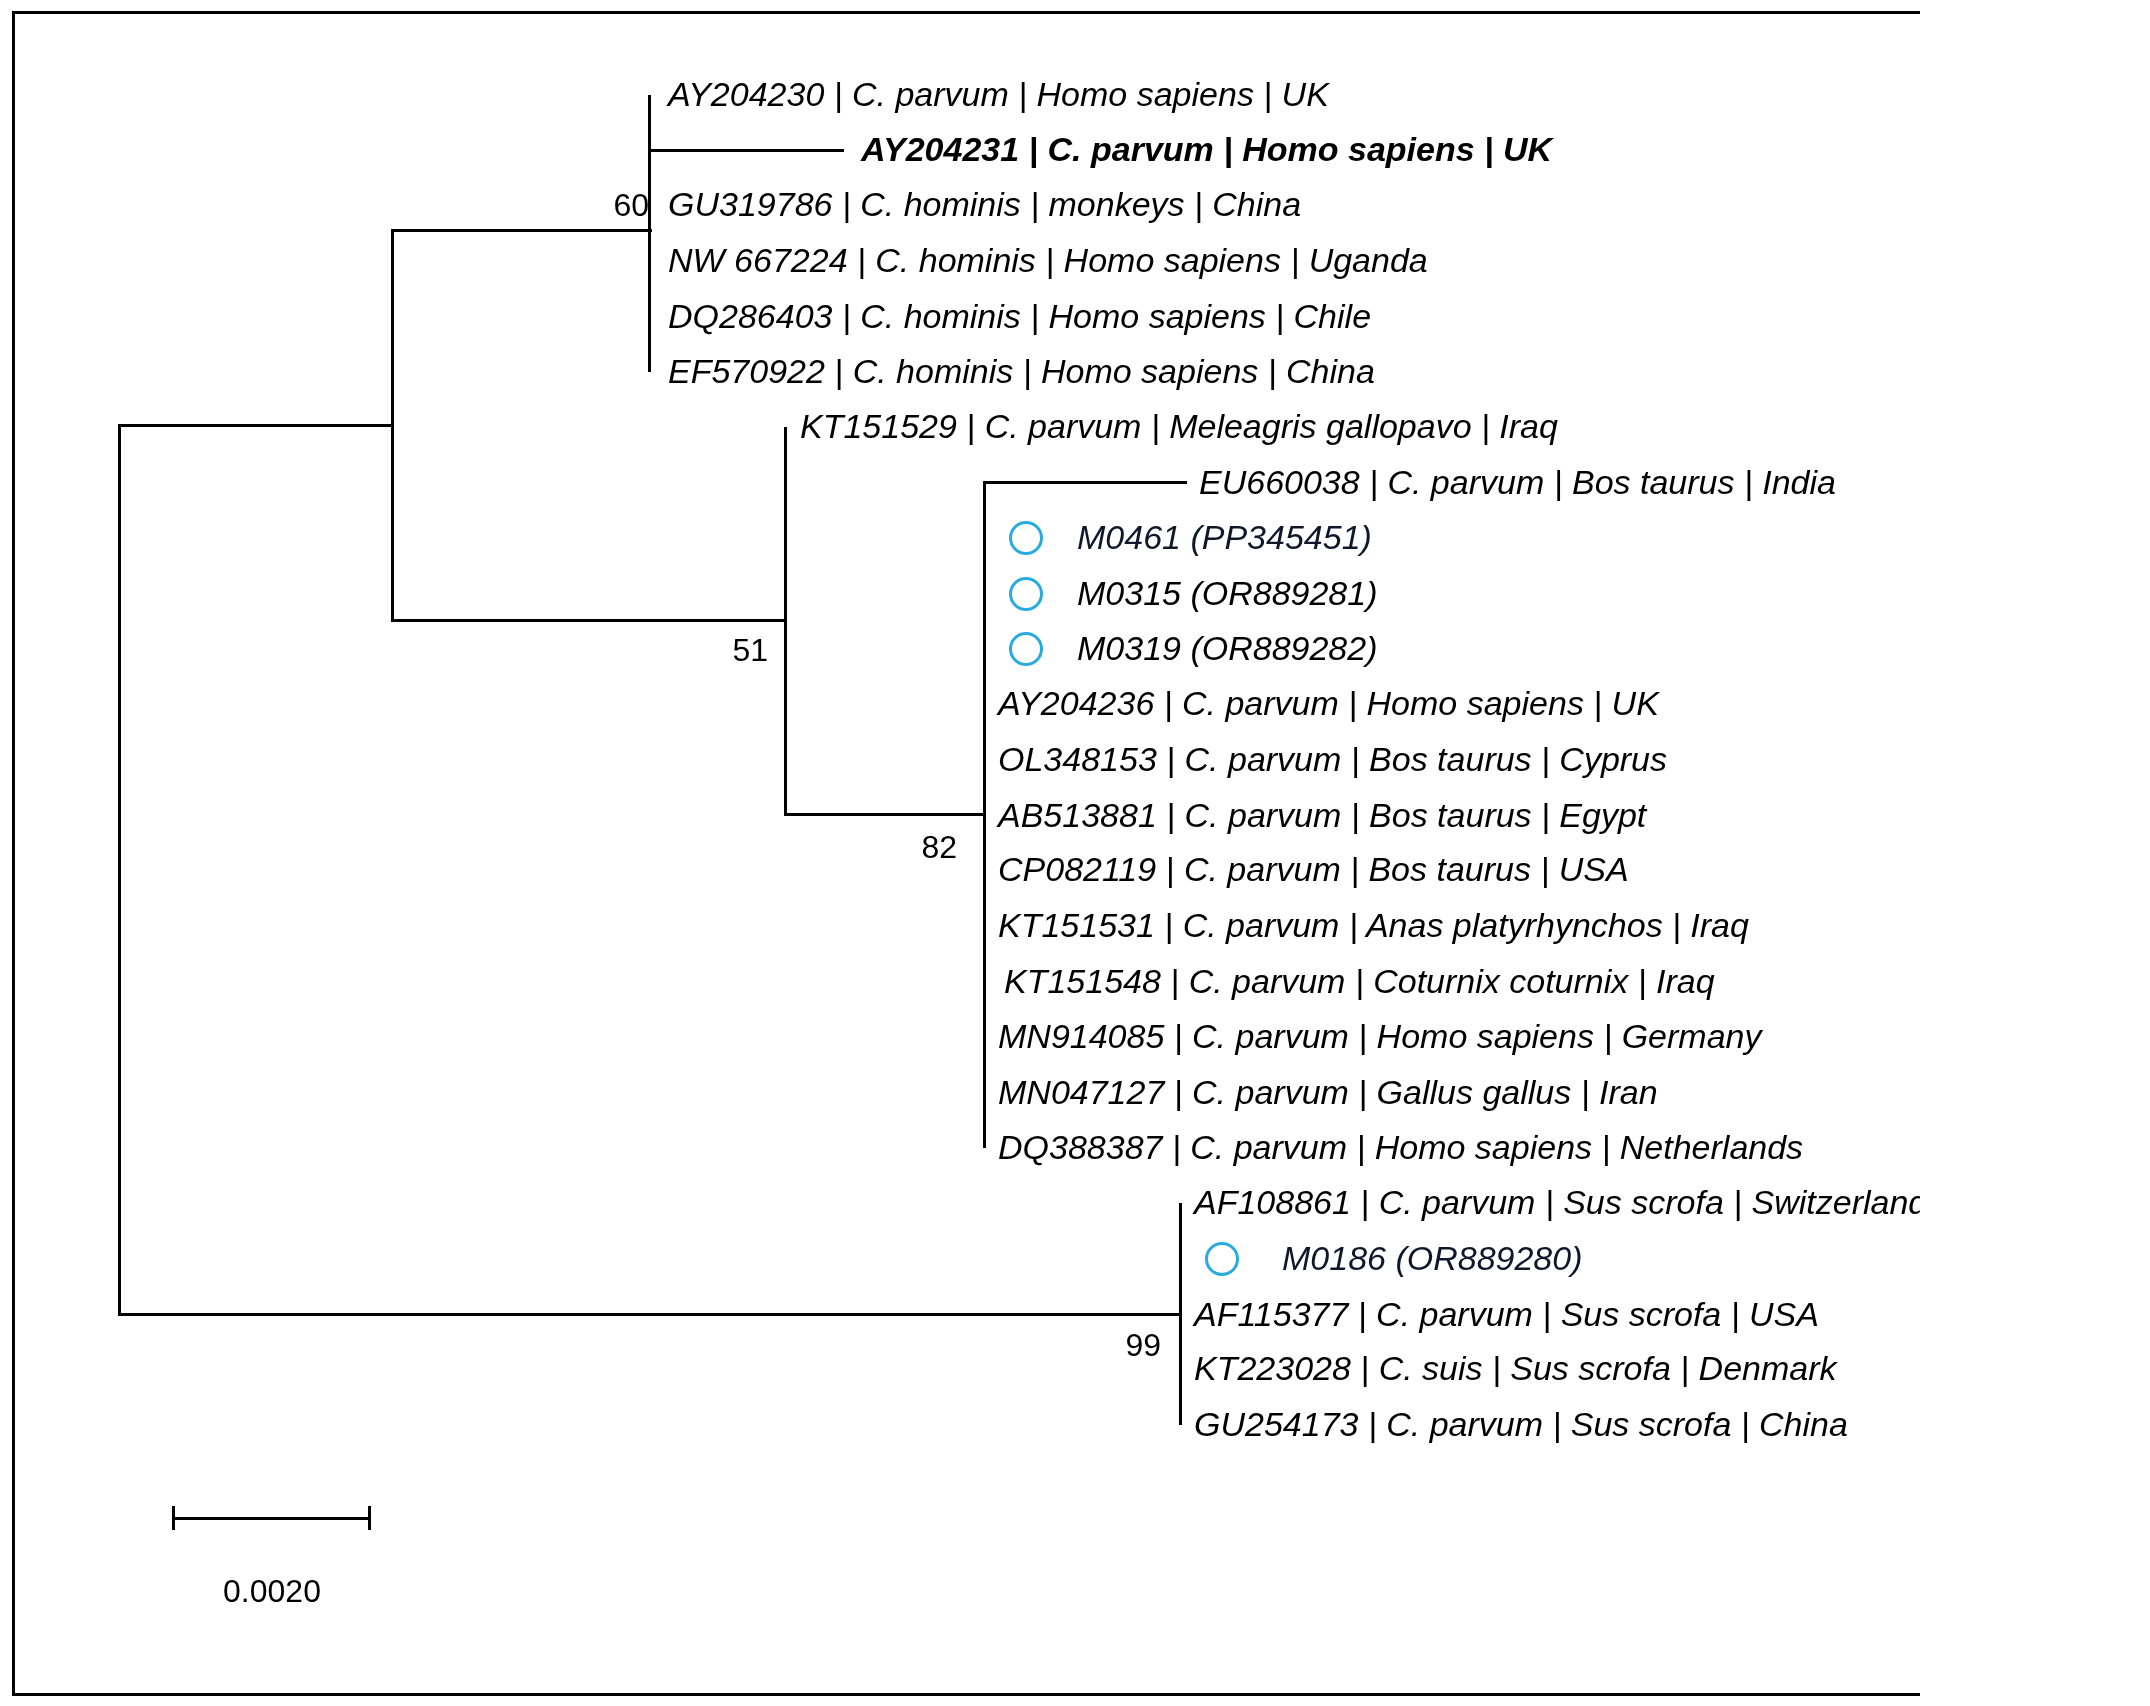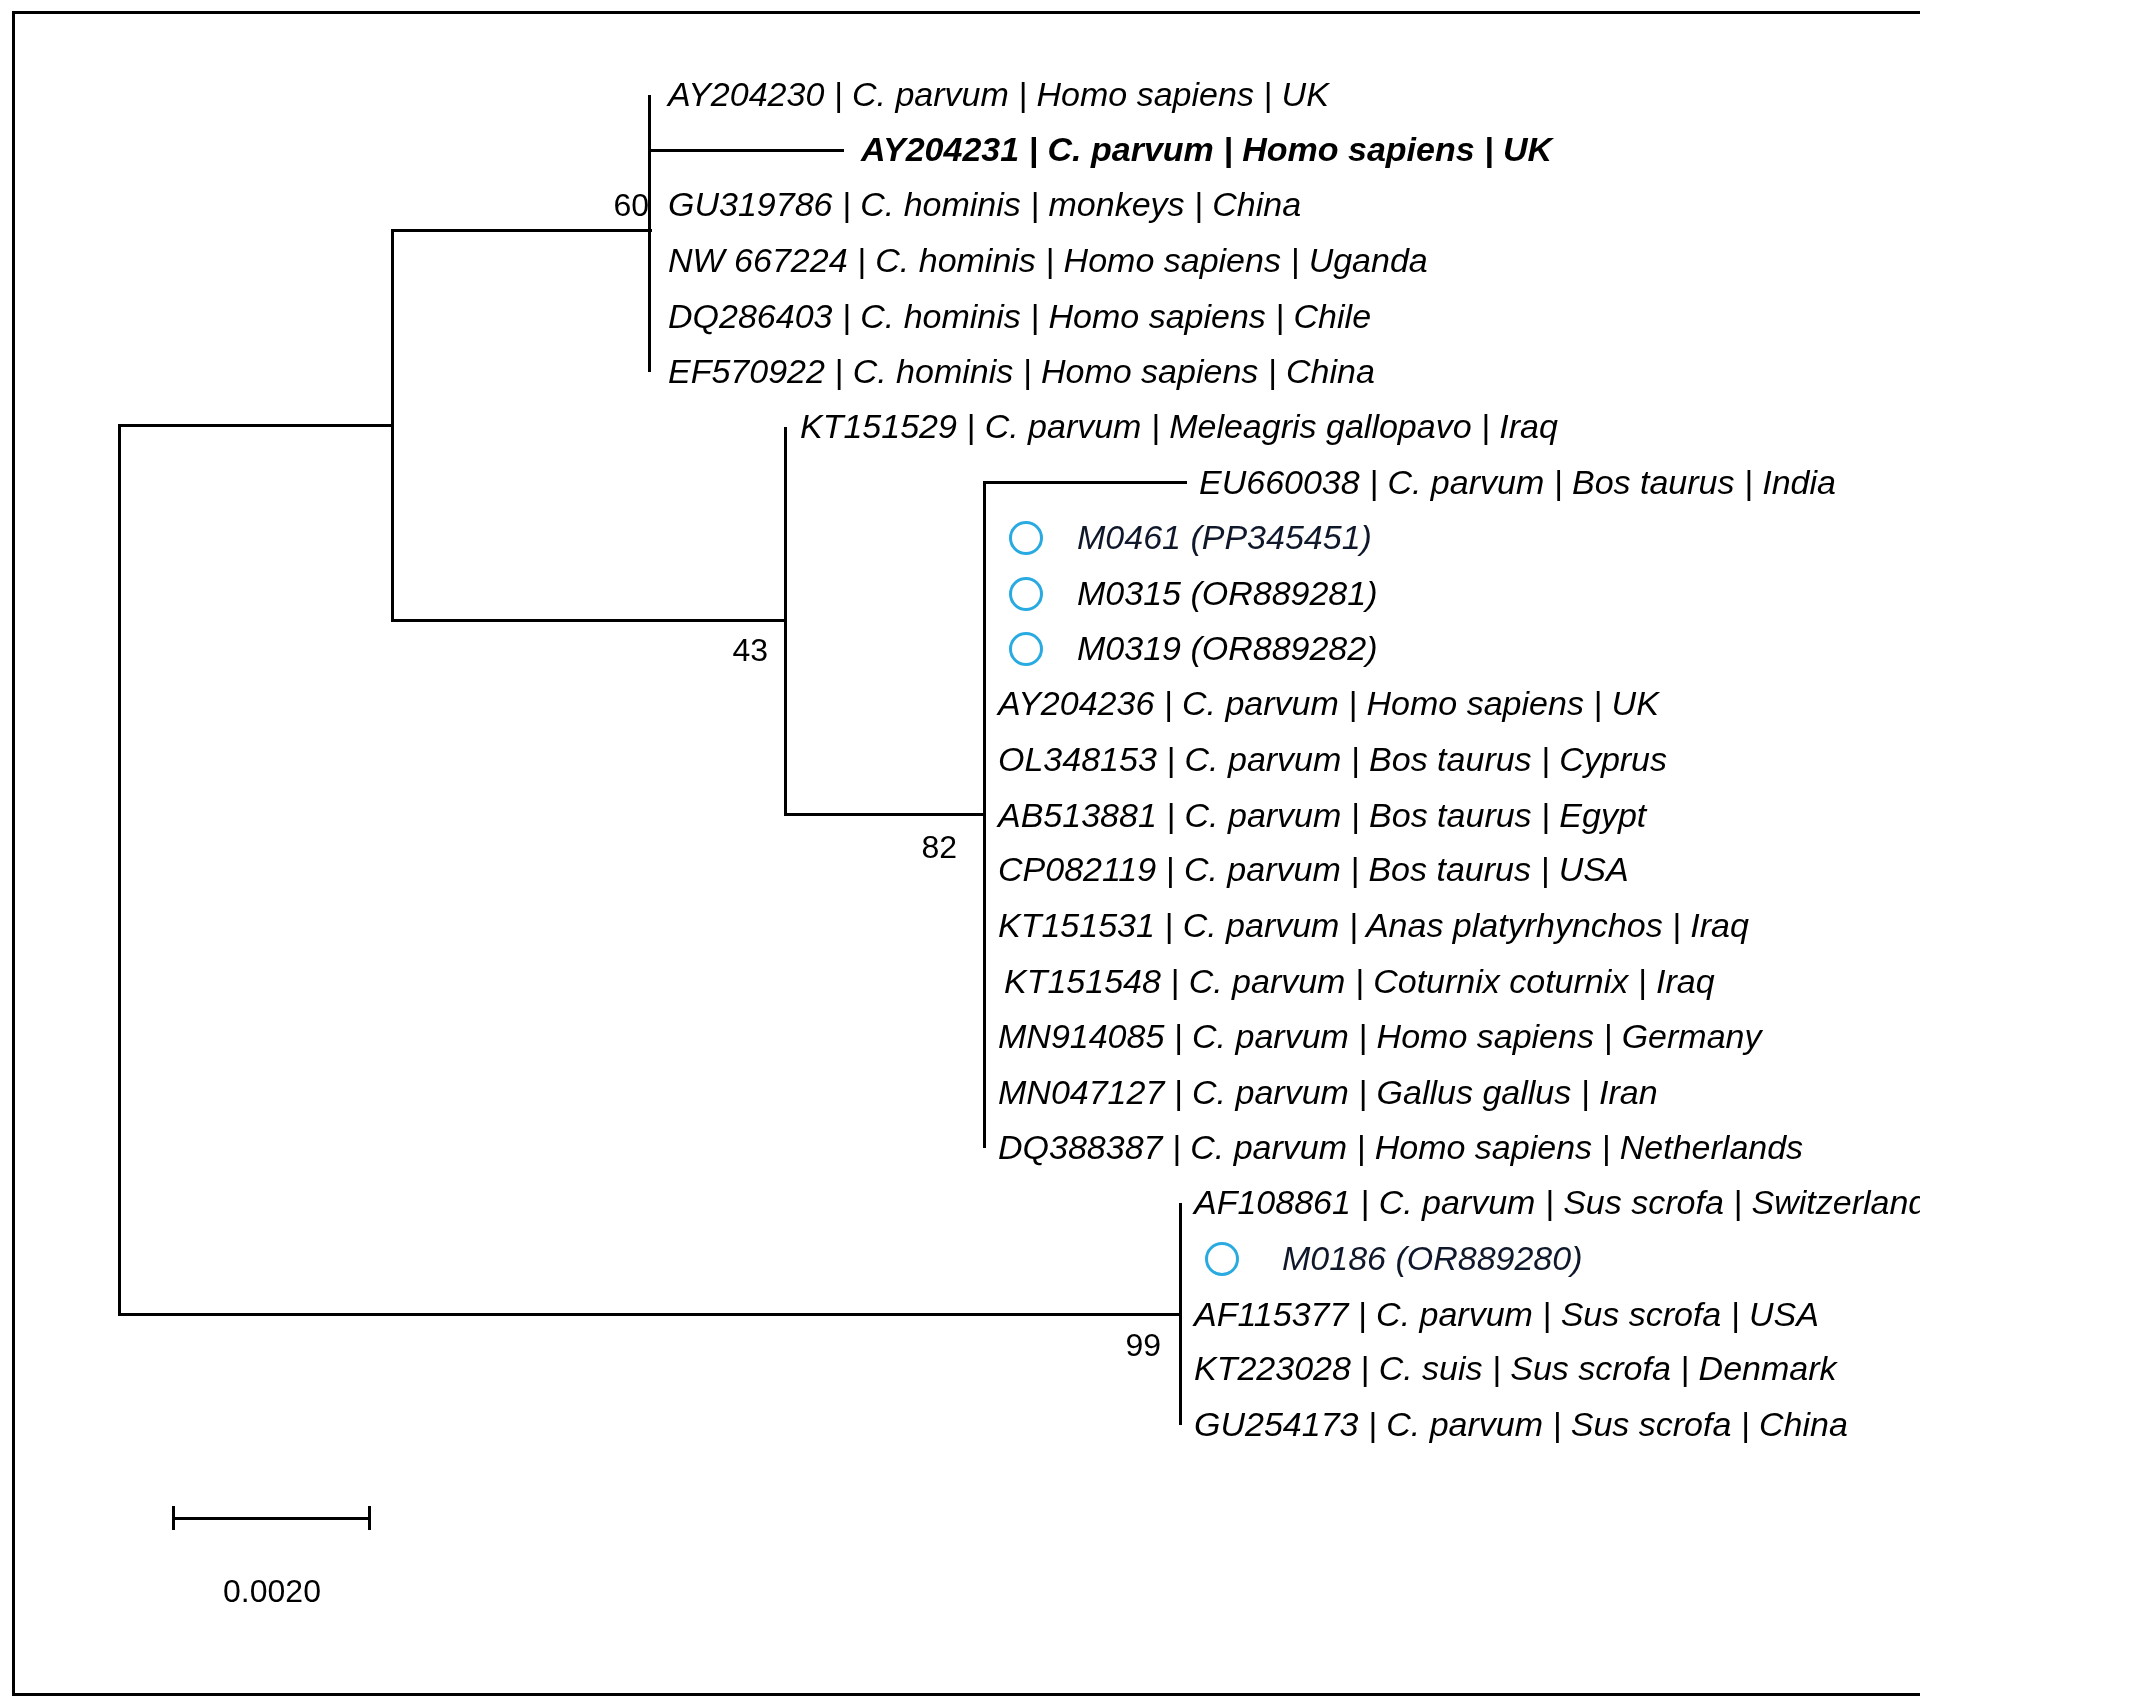--- a/index.html
+++ b/index.html
@@ -108,21 +108,21 @@
       <div class="taxon-label" style="left: 998px; top: 1148px; color: rgb(0, 0, 0);">DQ388387 | C. parvum | Homo sapiens | Netherlands</div>
       <div class="taxon-label" style="left: 1194px; top: 1203px; color: rgb(0, 0, 0);">AF108861 | C. parvum | Sus scrofa | Switzerland</div>
       <div class="marker-circle" style="left: 1205px; top: 1242px; width: 34px; height: 34px; border: 3.1px solid rgb(41, 171, 226);"></div>
       <div class="taxon-label" style="left: 1266px; top: 1259px; color: #0f172a; margin-left: 16px;">M0186 (OR889280)</div>
       <div class="taxon-label" style="left: 1194px; top: 1315px; color: rgb(0, 0, 0);">AF115377 | C. parvum | Sus scrofa | USA</div>
       <div class="taxon-label" style="left: 1194px; top: 1369px; color: rgb(0, 0, 0);">KT223028 | C. suis | Sus scrofa | Denmark</div>
       <div class="taxon-label" style="left: 1194px; top: 1425px; color: rgb(0, 0, 0);">GU254173 | C. parvum | Sus scrofa | China</div>
     </div>
   <div id="bootstrap-layer">
       <div class="bootstrap-label" style="left: 631px; top: 205px; color: rgb(0, 0, 0); margin-left: 18px;">60</div>
-      <div class="bootstrap-label" style="left: 768px; top: 650px; color: rgb(0, 0, 0);">43</div>
+      <div class="bootstrap-label" style="left: 768px; top: 650px; color: rgb(0, 0, 0);">51</div>
       <div class="bootstrap-label" style="left: 957px; top: 847px; color: rgb(0, 0, 0);">82</div>
       <div class="bootstrap-label" style="left: 1161px; top: 1345px; color: rgb(0, 0, 0);">99</div>
     </div>
   <div id="scalebar">
     <div class="sb-line" id="sb-line" style="left: 173px; top: 1517px; width: 197px; height: 3.1px;"></div>
     <div class="sb-tick" id="sb-tick-left" style="left: 172px; top: 1506px; width: 3.1px; height: 24.4px;"></div>
     <div class="sb-tick" id="sb-tick-right" style="left: 368px; top: 1506px; width: 3.1px; height: 24.4px;"></div>
     <div class="sb-label" id="sb-label" style="left: 272px; top: 1591px;">0.0020</div>
   </div>
 </div>

